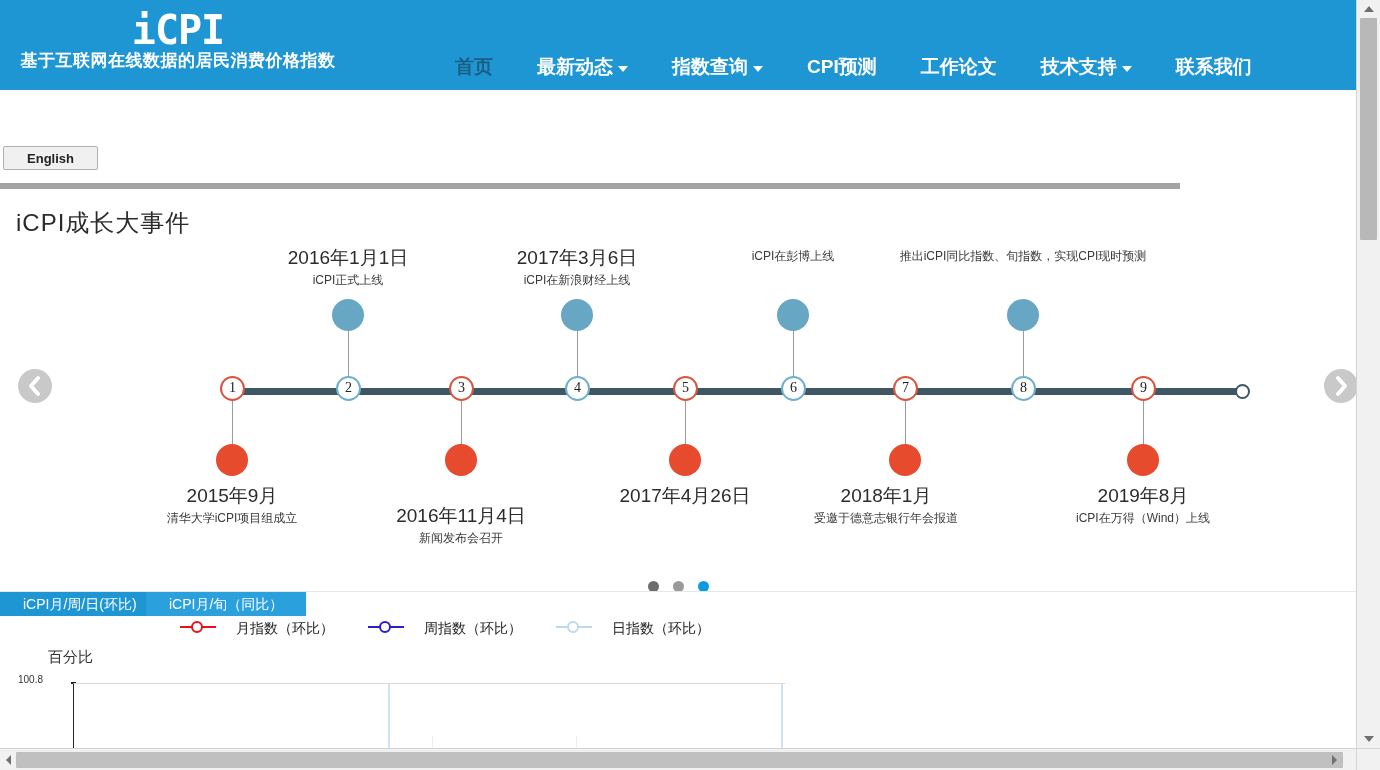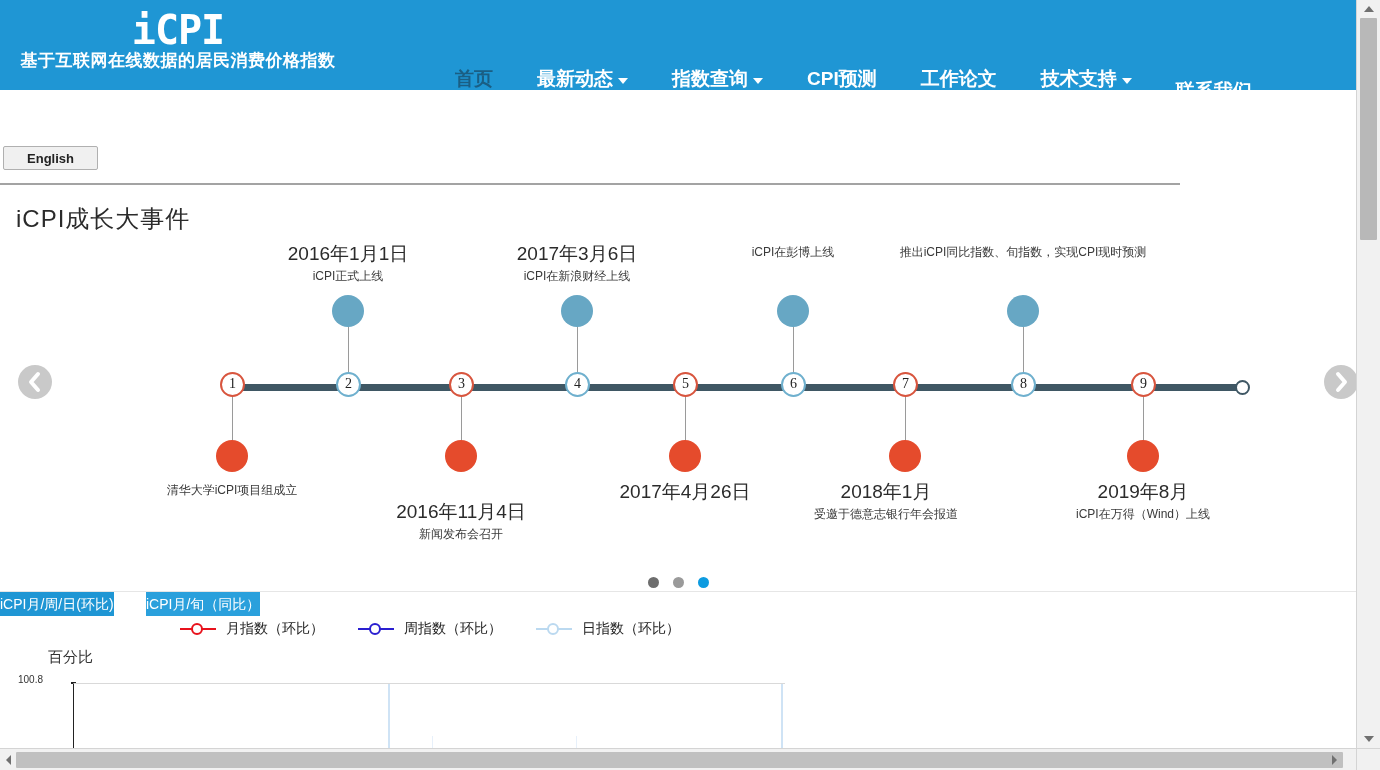--- a/index.html
+++ b/index.html
@@ -71,21 +71,21 @@
     font-weight: bold;
     padding: 2px 0;
     margin-right: 44px;
     cursor: pointer;
     white-space: nowrap;
     display: inline-flex;
     align-items: center;
     gap: 5px;
   }
   .nav-item.active { color: #1A5E84; }
-  .nav-item:last-child { margin-right: 0; margin-top: 24px; }
+  .nav-item:last-child { margin-right: 0; }
   .caret {
     display: inline-block;
     width: 0; height: 0;
     border-left: 5px solid transparent;
     border-right: 5px solid transparent;
     border-top: 6px solid #ffffff;
     margin-top: 3px;
   }
 
   
@@ -101,21 +101,21 @@
     color: #222;
     cursor: pointer;
     font-family: "Liberation Sans", sans-serif;
   }
 
   
   .timeline-section {
     position: absolute;
     left: 0; top: 183px;
     width: 1180px; height: 410px;
-    border-top: 2px solid #a3a3a3;
+    border-top: 6px solid #a3a3a3;
     background: #fff;
   }
   .section-title {
     position: absolute;
     left: 16px; top: 18px;
     font-size: 24px;
     color: #2b2b2b;
     letter-spacing: 1px;
   }
   .tl-arrow {
@@ -218,35 +218,35 @@
     height: 24px;
   }
   .chart-tab {
     position: absolute;
     top: 0;
     height: 24px;
     background: #1F96D4;
     color: #ffffff;
     font-size: 14px;
     line-height: 24px;
-    padding: 0 0;
+    padding: 0 23px;
     cursor: pointer;
     white-space: nowrap;
   }
   .chart-tab.t1 { left: 0px; }
   .chart-tab.t2 { left: 146px; background: #2AA0DC; }
 
   .chart-legend {
     position: absolute;
     left: 180px; top: 28px;
     display: flex;
     align-items: center;
     gap: 34px;
   }
-  .legend-item { display: flex; align-items: center; gap: 10px; font-size: 14px; color: #222; white-space: nowrap; }
+  .legend-item { display: flex; align-items: flex-start; gap: 20px; font-size: 14px; color: #222; white-space: nowrap; }
   .legend-mark { position: relative; width: 36px; height: 14px; }
   .legend-mark .ln {
     position: absolute; left: 0; top: 6px; width: 36px; height: 2px;
   }
   .legend-mark .ci {
     position: absolute; left: 11px; top: 1px;
     width: 12px; height: 12px; border-radius: 50%;
     background: #fff; border: 2px solid #000;
   }
 
@@ -386,20 +386,21 @@
       </div>
 
       <div class="tl-track"></div>
       <div class="tl-endcap"></div>
 
       <div id="timeline-nodes">
           <div class="tl-stem" style="left: 232px; top: 208px; height: 52px;"></div>
           <div class="tl-bubble down" style="left: 216px; top: 255px;"></div>
           <div class="tl-node" style="left: 220px; top: 187px;">1</div>
           <div class="tl-label" style="left: 72px; top: 295px;">
+            <div class="tl-date">2015年9月</div>
             <div class="tl-desc">清华大学iCPI项目组成立</div>
           </div>
           <div class="tl-stem" style="left: 348px; top: 130px; height: 62px;"></div>
           <div class="tl-bubble up" style="left: 332px; top: 110px;"></div>
           <div class="tl-node even" style="left: 336px; top: 187px;">2</div>
           <div class="tl-label" style="left: 188px; top: 57px;">
             <div class="tl-date">2016年1月1日</div>
             <div class="tl-desc">iCPI正式上线</div>
           </div>
           <div class="tl-stem" style="left: 461px; top: 208px; height: 52px;"></div>

